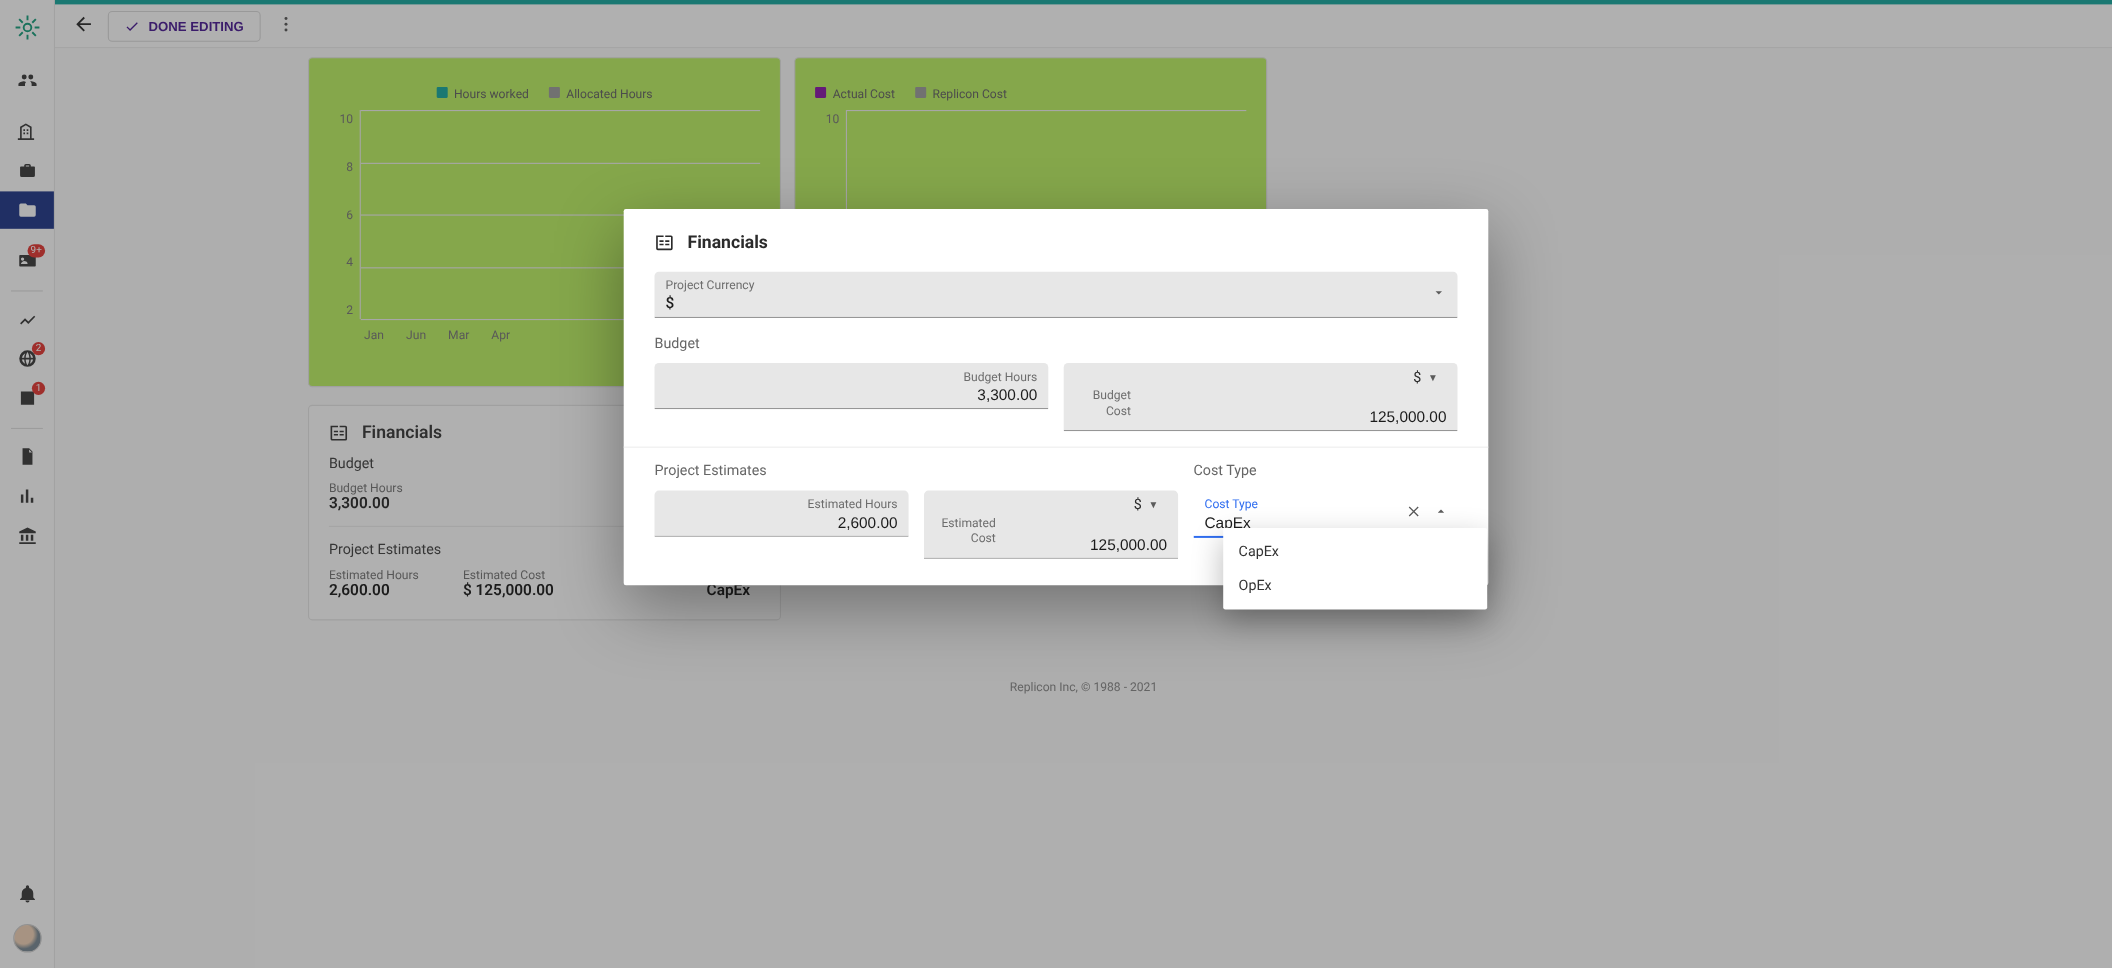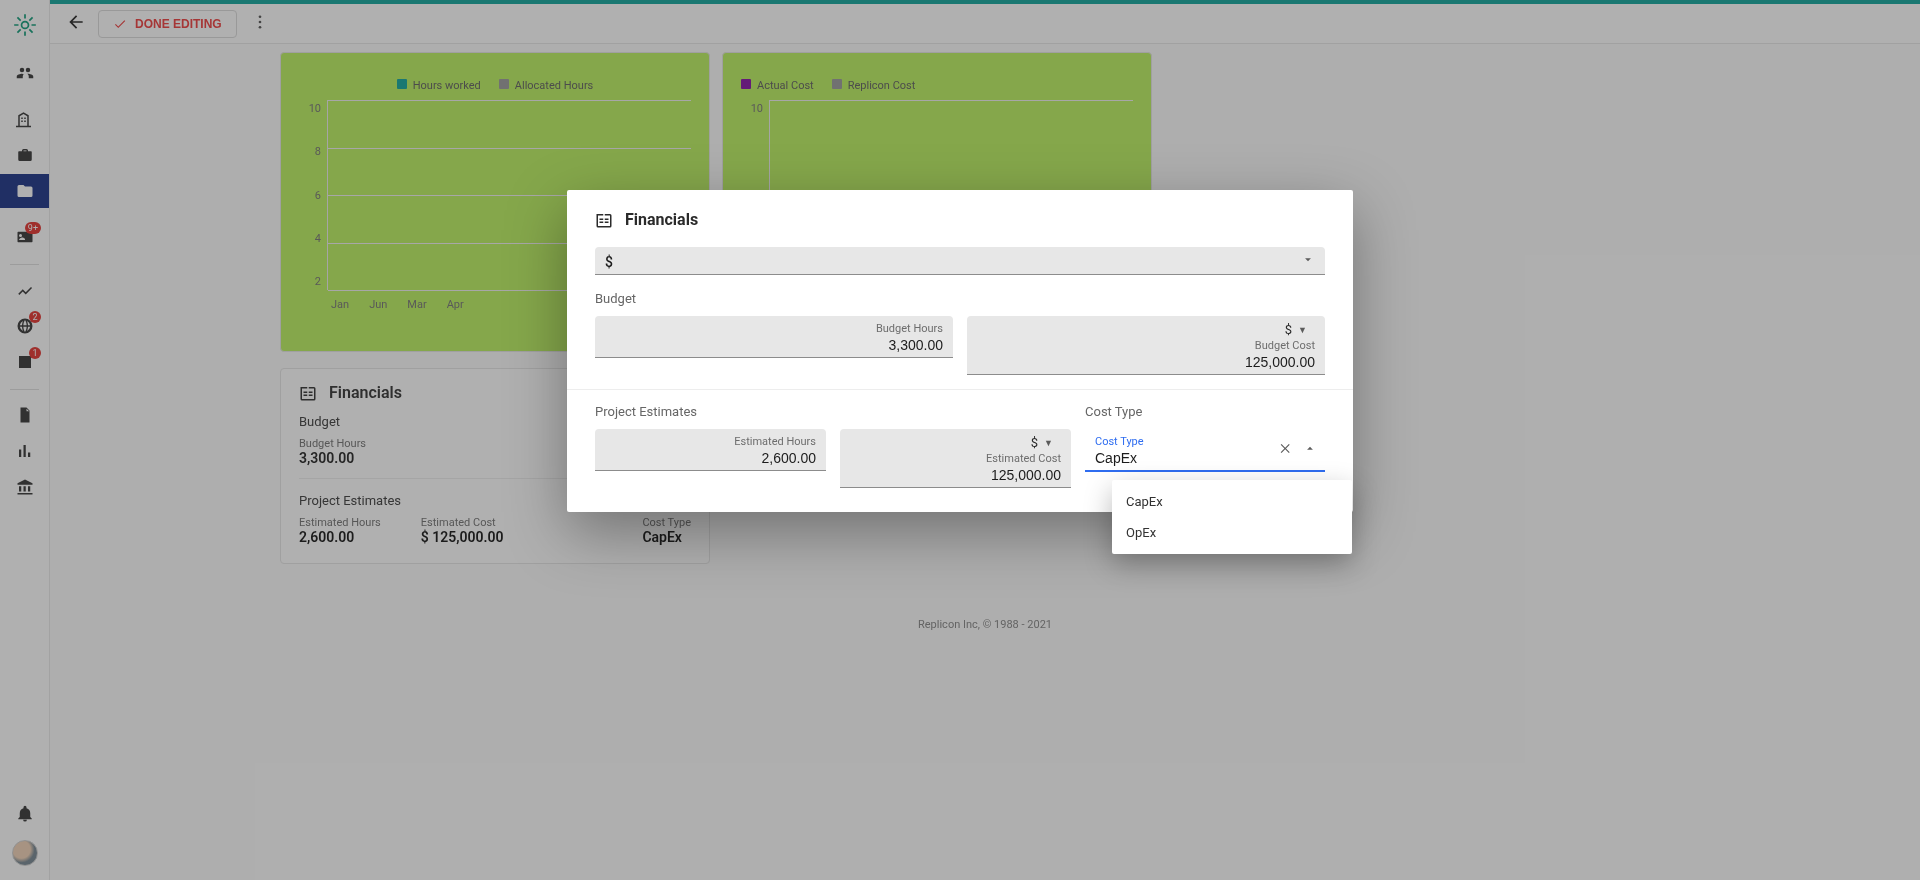--- a/index.html
+++ b/index.html
@@ -67,21 +67,21 @@
   .appbar {
     height: 40px; display:flex; align-items:center; padding: 0 16px;
     border-bottom: 1px solid #e9e9e9;
   }
   .appbar .back { margin-right: 12px; color:#2d2d2d; cursor:pointer; }
   .appbar h1 { font-size: 18px; font-weight: 700; margin:0; flex:1; color:#1b1b1b; }
   .done-btn {
     display:flex; align-items:center; gap:8px;
     border:1px solid #dcdcdc; border-radius: 4px;
     padding: 6px 14px; font-weight: 600; font-size: 12px;
-    color:#ef4444; background:#fff; cursor:pointer;
+    color:#4c1d95; background:#fff; cursor:pointer;
   }
   .kebab { margin-left: 14px; color:#5a5a5a; cursor:pointer; }
 
   .tabs {
     display:flex; gap: 44px; padding: 0 24px; height: 36px;
     border-bottom: 1px solid #e6e6e6;
     align-items: center;
     font-size: 12px; letter-spacing: .5px; color:#666;
   }
   .tab { padding: 10px 8px; cursor:pointer; position:relative; }
@@ -188,22 +188,22 @@
   .menu-item { padding: 8px 14px; font-size:13px; color:#333; cursor:pointer; }
 
   
   .currency-prefix {
     display:flex; align-items:center; gap:6px;
     padding: 0 2px 0 0; margin-right: 6px;
     color:#2a2a2a;
   }
   .currency-prefix .caret { font-size:9px; color:#5b5b5b; }
   .cost-field { display:flex; align-items:flex-end; }
-  .cost-field .fld-value { text-align:right; }
-  .cost-field .fld-values { flex:1; display:flex; flex-direction:column; }
+  .cost-field .fld-value { text-align:right;margin-top:18px; }
+  .cost-field .fld-values { flex:1; display:flex; flex-direction:row; }
 
   
   .ic { width:18px; height:18px; display:inline-block; }
   .ic14 { width:14px; height:14px; }
   .ic20 { width:20px; height:20px; }
 </style>
 </head>
 <body>
 
 <div class="app">
@@ -403,20 +403,21 @@
 
   <div class="dialog">
     <h2>
       <svg class="ic" viewBox="0 0 24 24">
           <path fill="currentColor" d="M4 4h7v2H4Zm0 0v16h16V6h-7V4h7a2 2 0 0 1 2 2v14a2 2 0 0 1-2 2H4a2 2 0 0 1-2-2V4Zm2 6h5v2H6Zm7 0h5v2h-5ZM6 14h5v2H6Zm7 0h5v2h-5Z"></path>
         </svg>
       <span>Financials</span>
     </h2>
 
     <div class="field wide small-label">
+      <span class="fld-label">Project Currency</span>
       <span class="fld-value">$</span>
       <span class="dropdown-icon">
         <svg class="ic14" viewBox="0 0 24 24">
             <path fill="currentColor" d="M7 10l5 5 5-5Z"></path>
           </svg>
       </span>
     </div>
 
     <div class="section-label">Budget</div>
 

